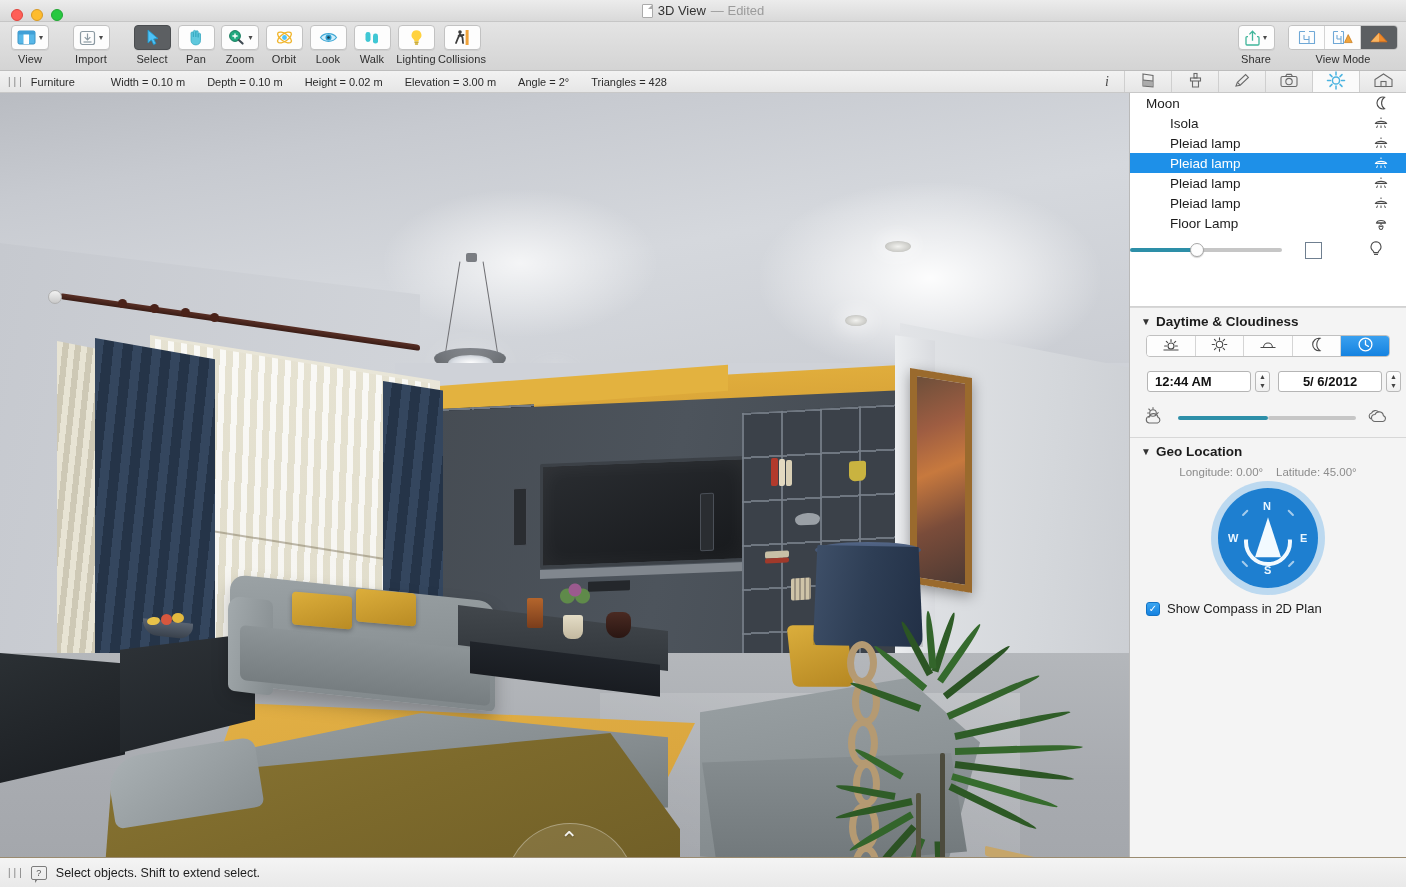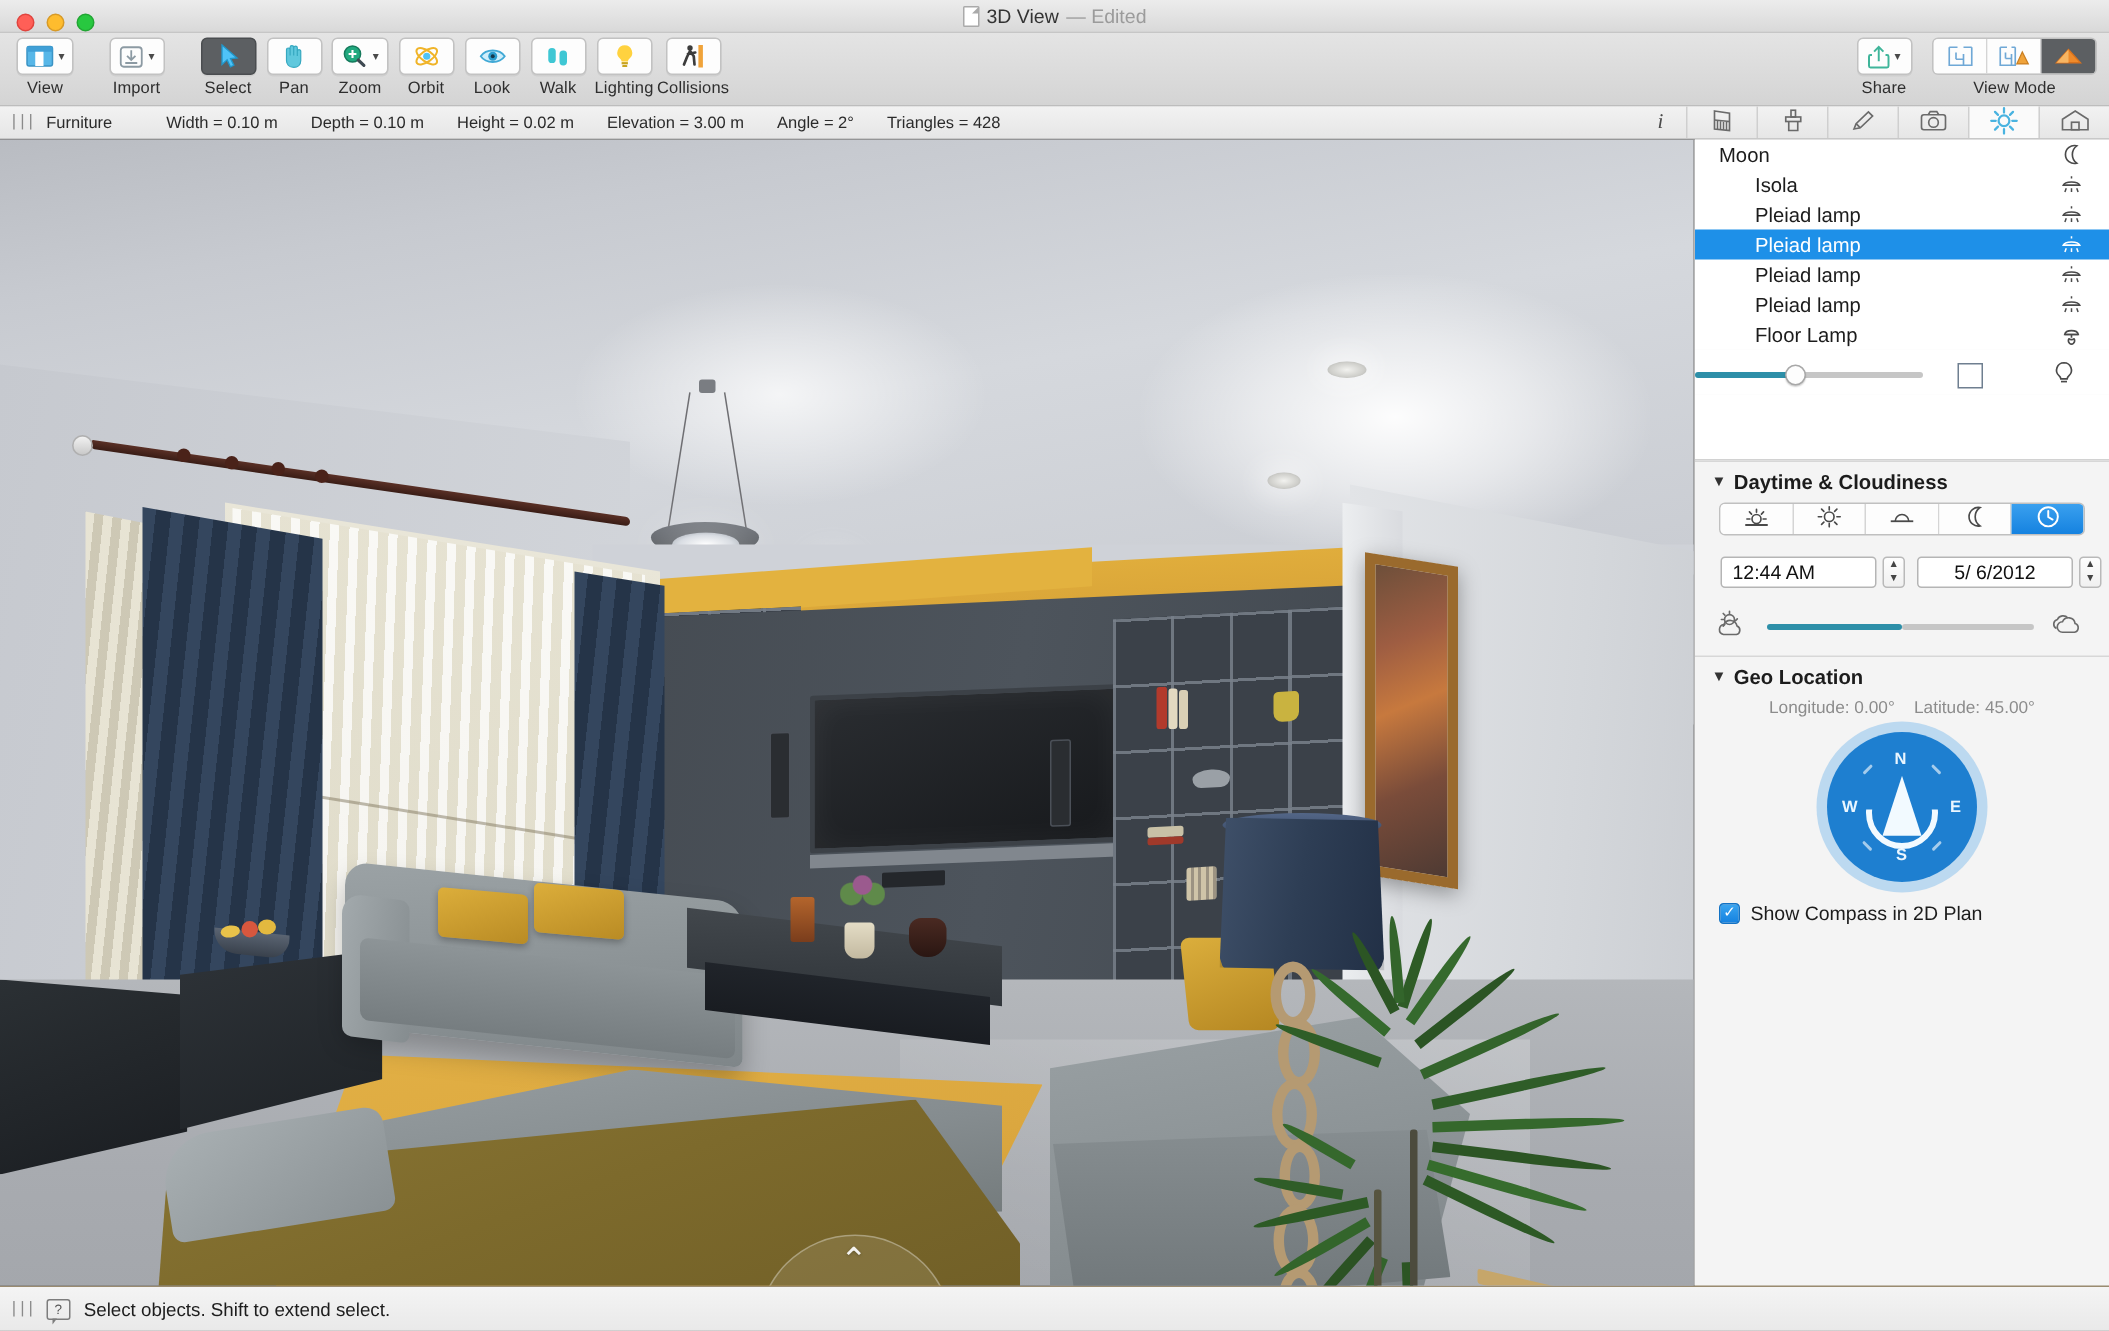--- a/index.html
+++ b/index.html
@@ -540,21 +540,21 @@
     box-shadow: 0 0 0 7px rgba(120,185,235,.45);
     position:relative;
   }
   .tick { position:absolute; background: rgba(255,255,255,.75); border-radius:1px; }
   .hand { position:absolute; background:#eaf5ff; border-radius:2px; transform-origin: 0% 50%; }
   .ampm {
     position:absolute; left:0; right:0; top:62px; text-align:center;
     color:#eaf6ff; font-size:10px; font-weight:700; letter-spacing:.4px;
   }
 
-  .fields { display:flex; gap:8px; padding: 14px 17px 2px 17px; align-items:flex-start; }
+  .fields { display:flex; gap:8px; padding: 14px 17px 2px 17px; align-items:flex-start;font-weight:bold; }
   .field {
     display:flex; align-items:center; gap:4px;
   }
   .text-input {
     height:21px; background:#fff; border:1px solid #b5b5b5; border-radius:3px;
     display:flex; align-items:center; padding:0 7px; font-size:13px; color:#111;
   }
   .in-time { width:104px; }
   .in-date { width:104px; justify-content:center; }
   .stepper {

